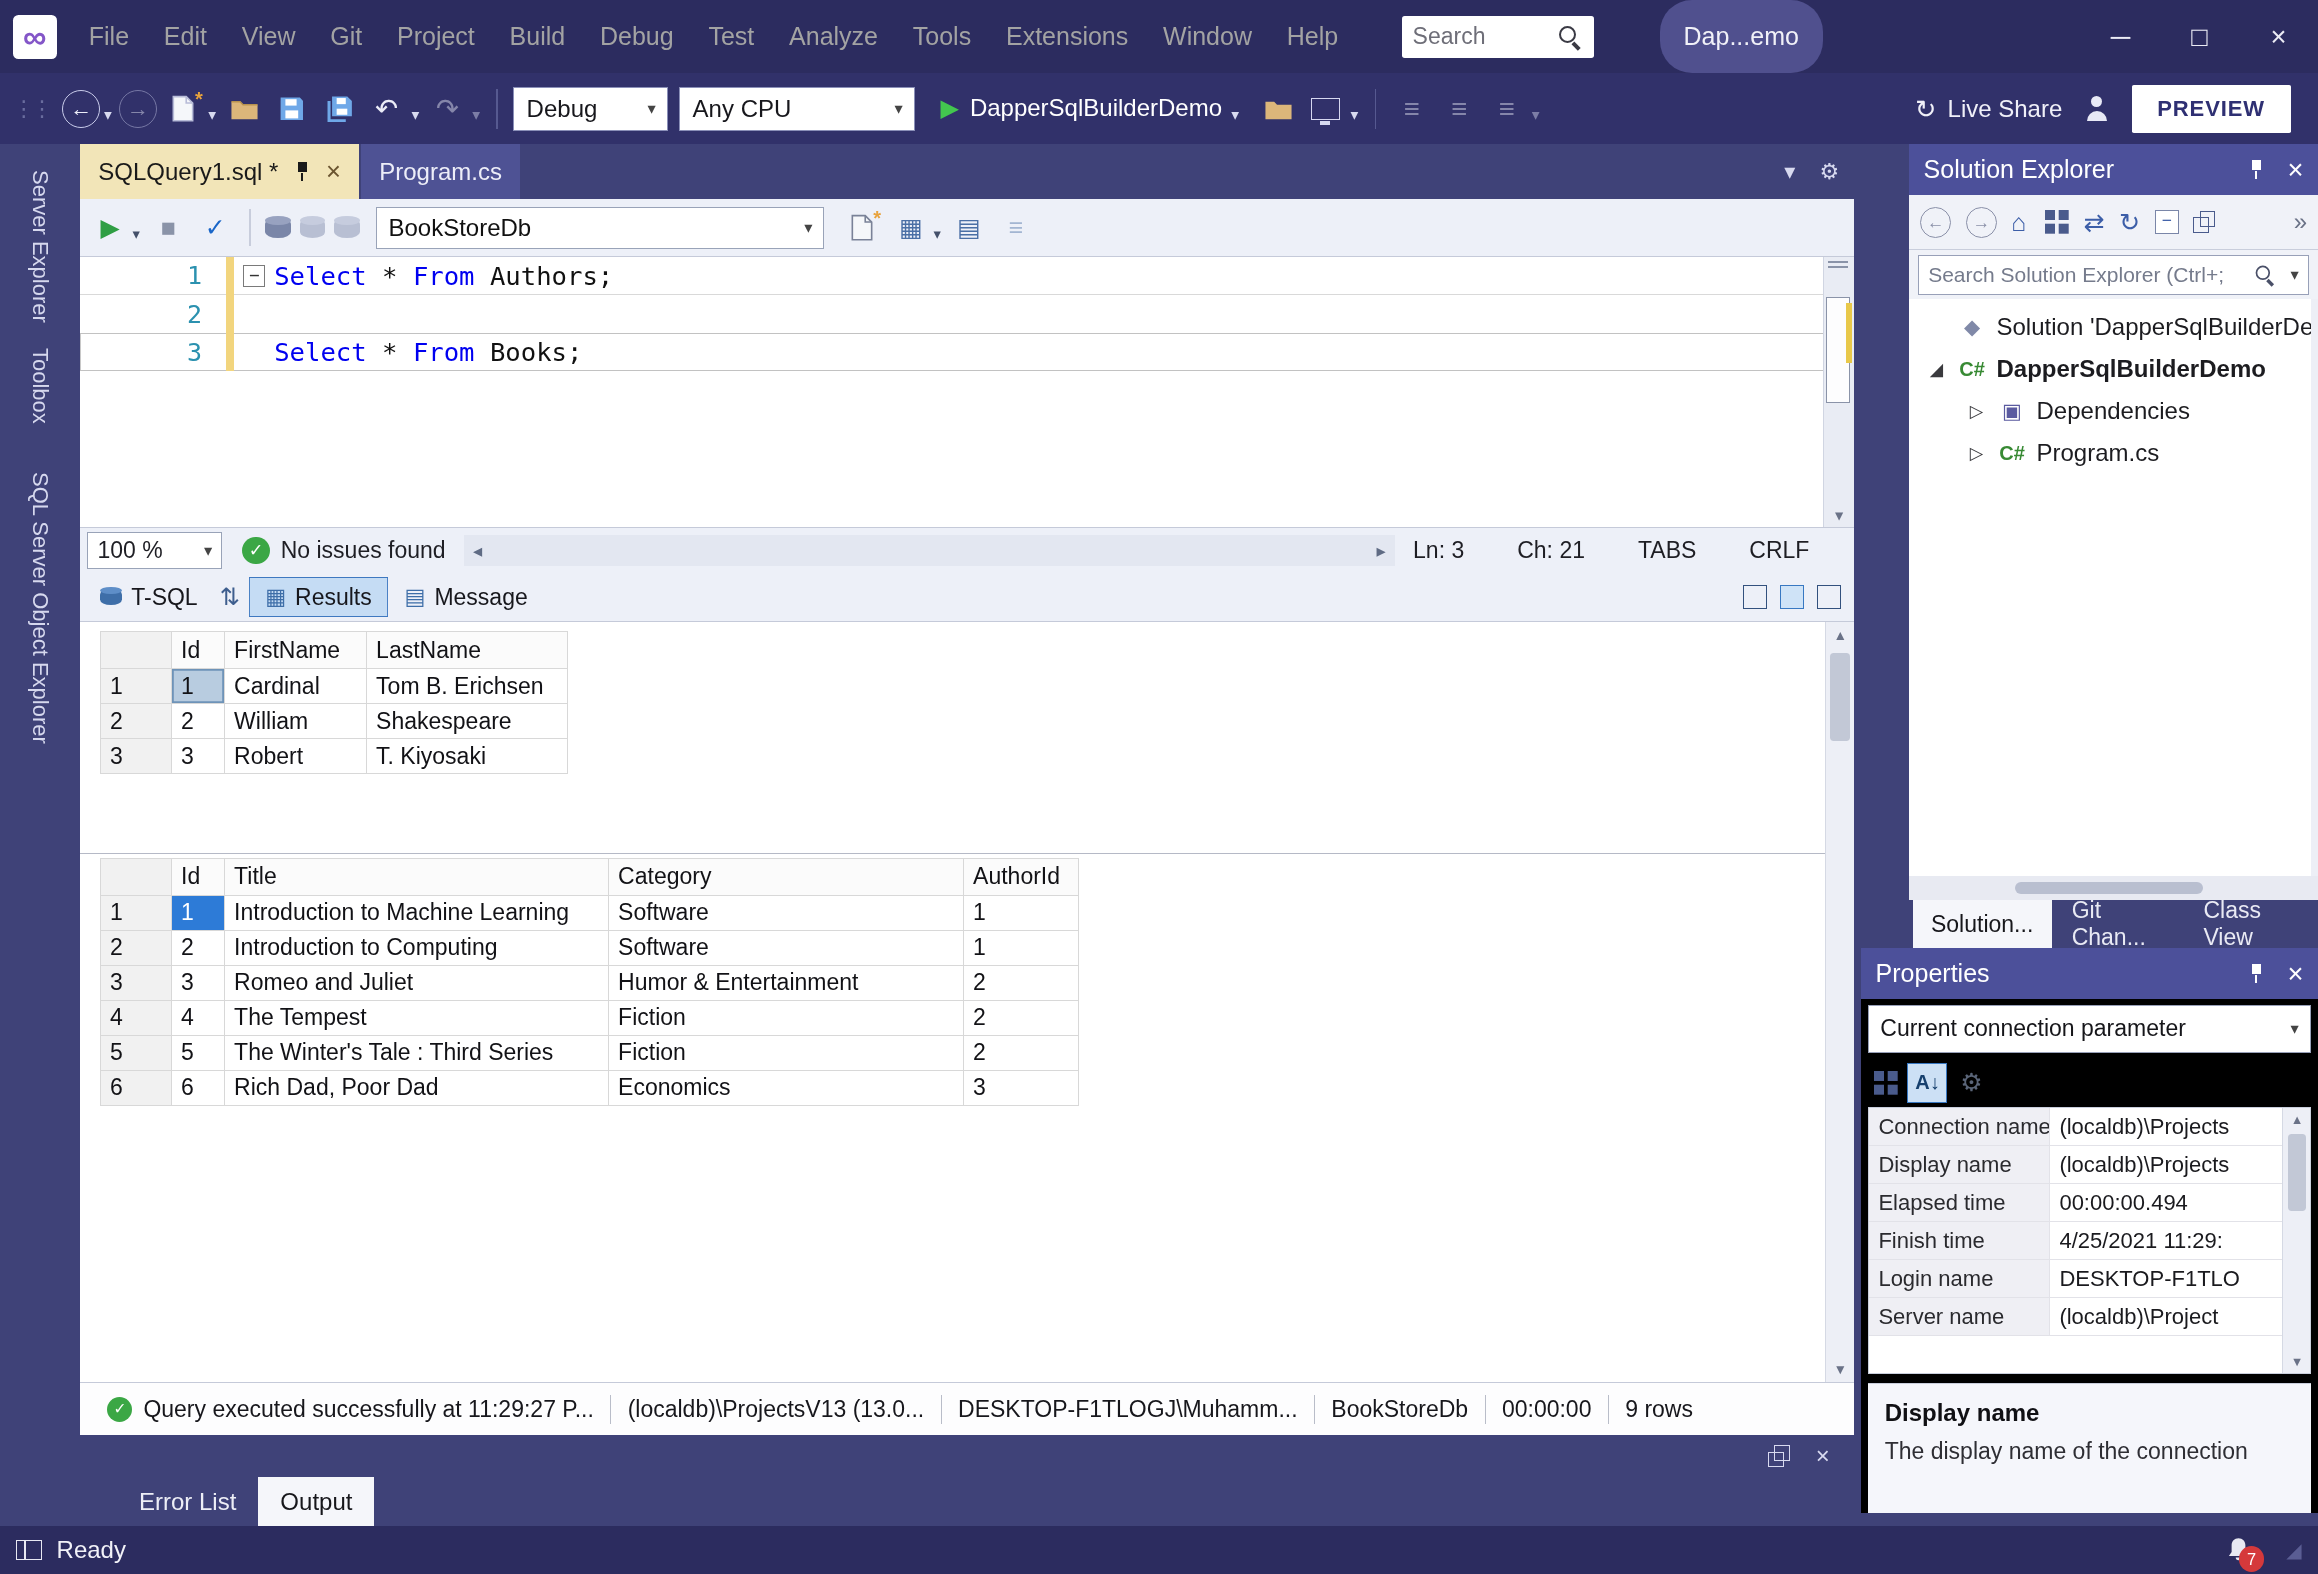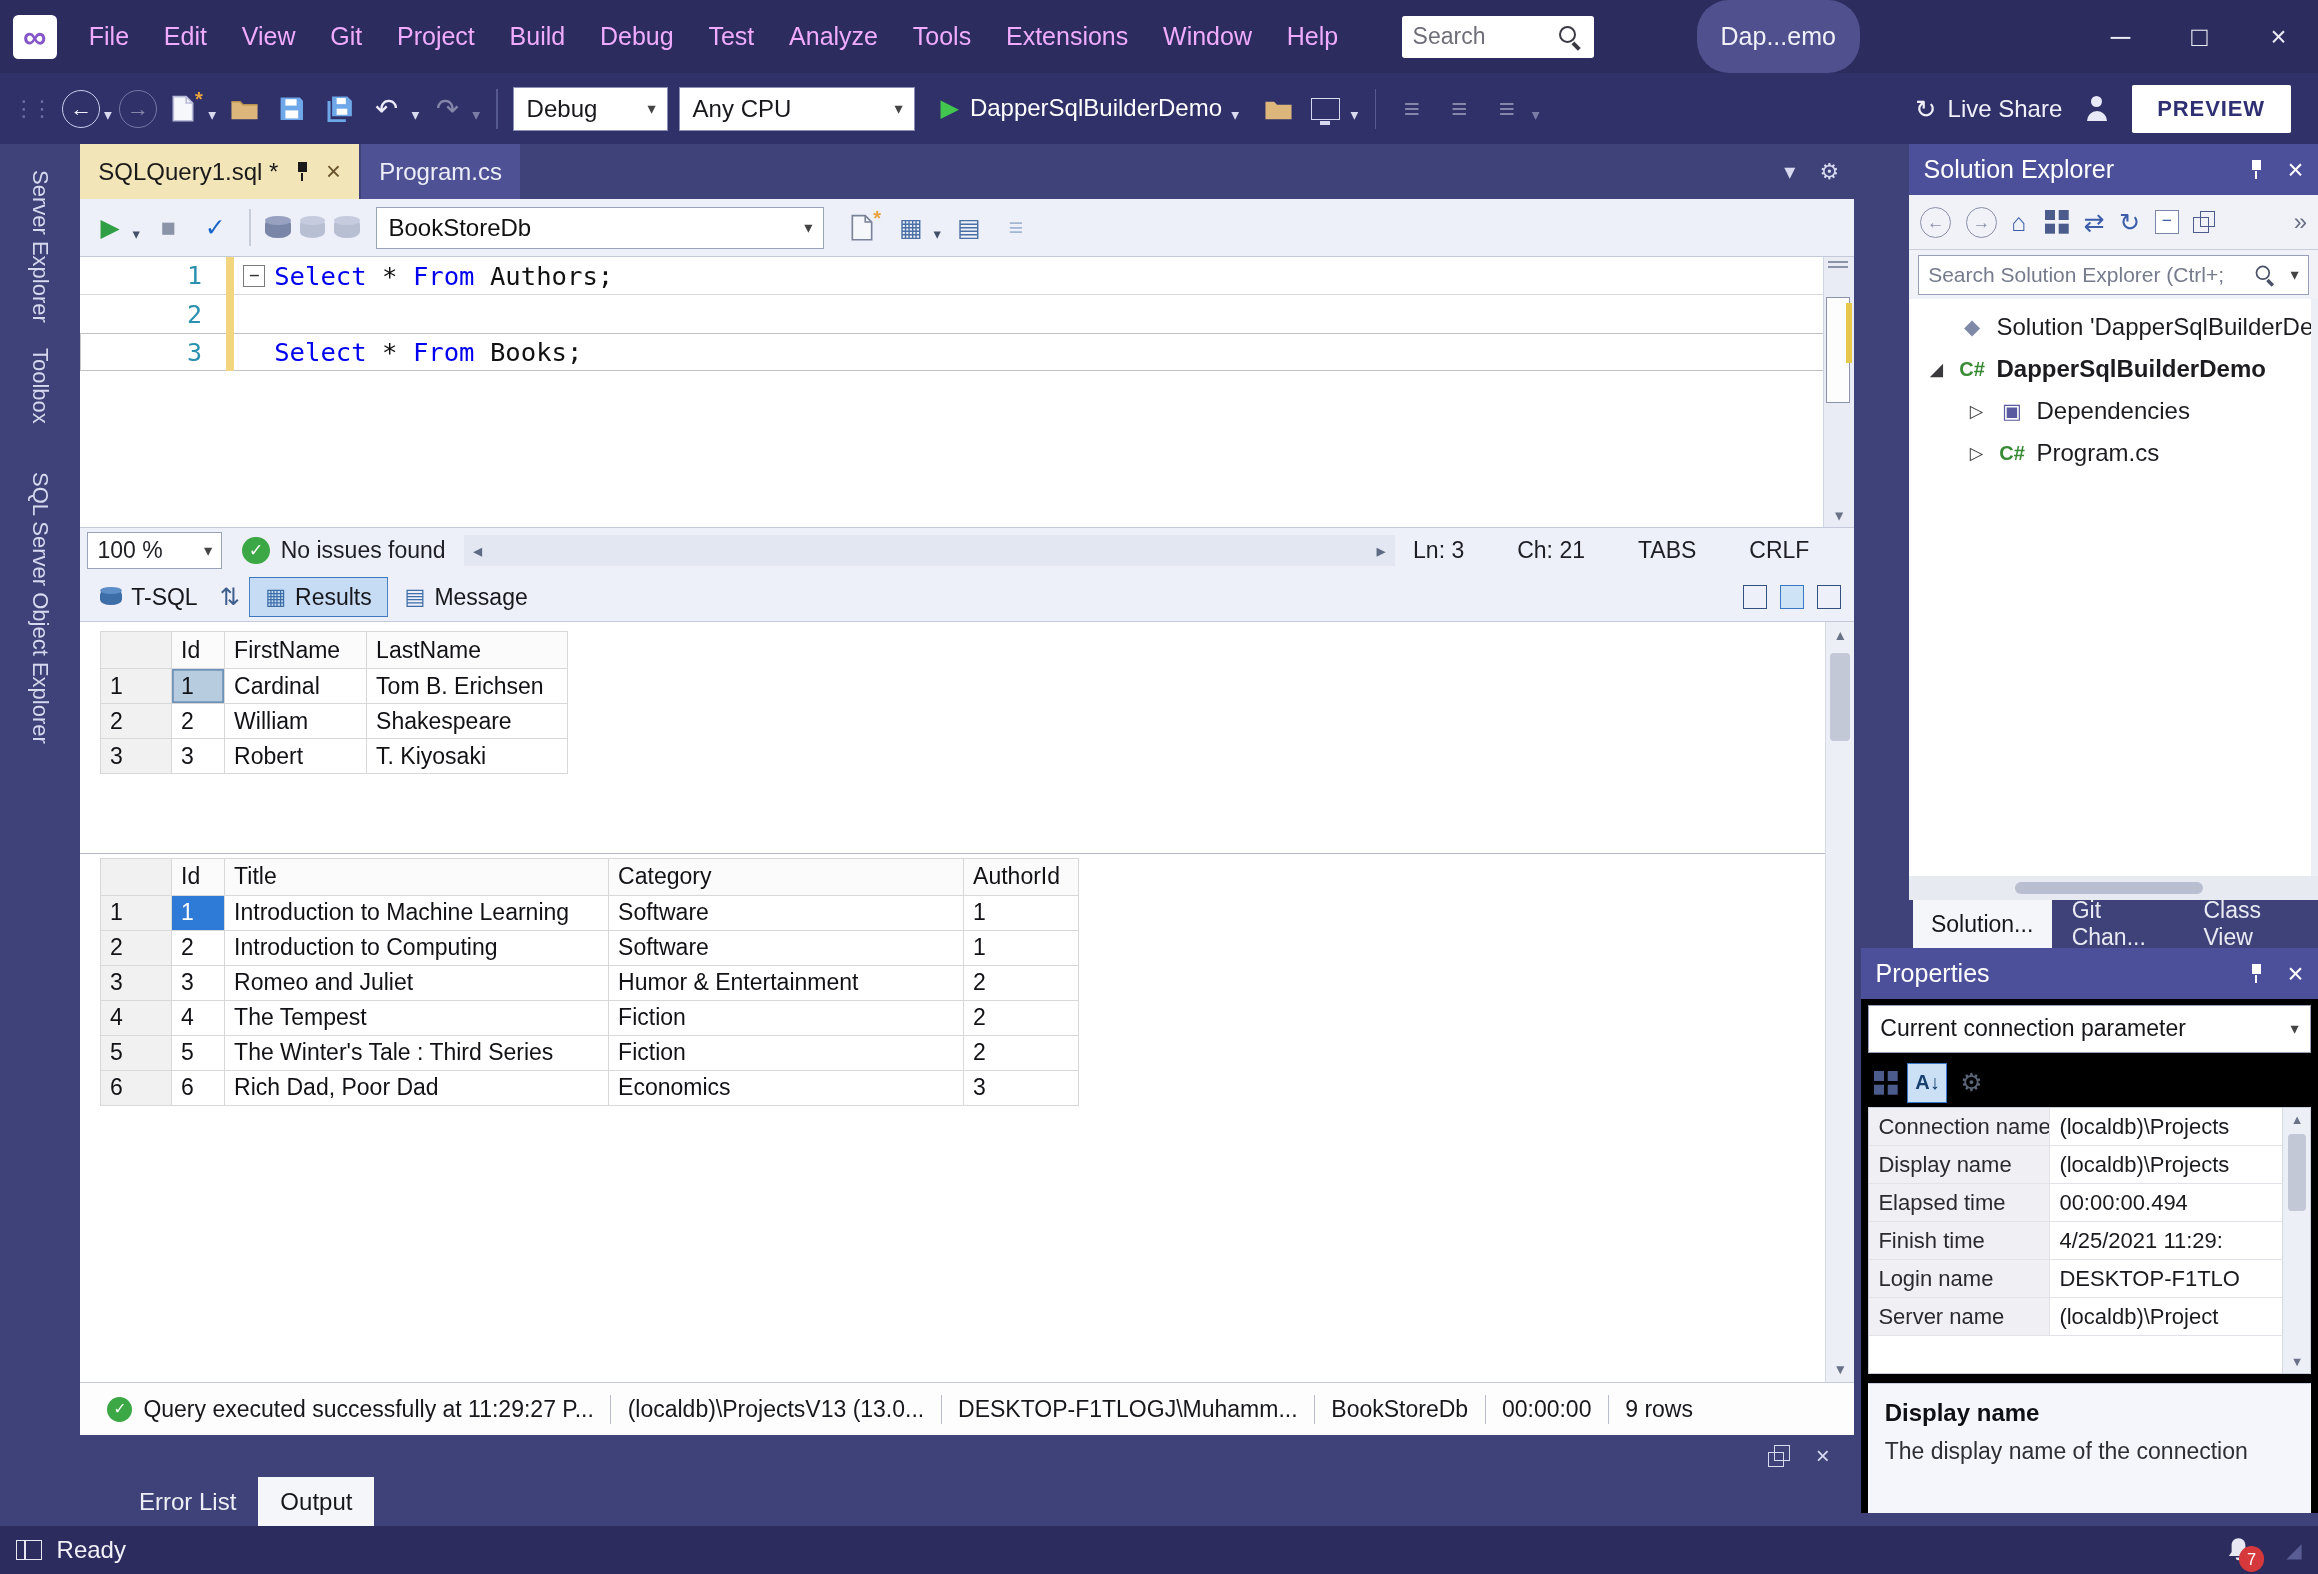--- a/index.html
+++ b/index.html
@@ -4,27 +4,27 @@
 <style>
   * { margin:0; padding:0; box-sizing:border-box; }
   html,body { width:2318px; height:1574px; }
   body { font-family:"Liberation Sans","DejaVu Sans",sans-serif; font-size:24px; overflow:hidden; background:#3F4278; }
   .app { width:2318px; height:1574px; display:flex; flex-direction:column; background:#3F4278; }
 
   
   .titlebar { height:73px; background:#2C2C5F; display:flex; align-items:center; padding-left:12.8px; color:#F1F1F8; flex:0 0 auto; }
   .vs-logo { width:44px; height:44px; background:#fff; border-radius:5.5px; color:#8456C8; font-size:33px; font-weight:bold; display:flex; align-items:center; justify-content:center; margin-right:14.6px; }
   .menu-bar { display:flex; height:100%; }
-  .menu-item { padding:0 17.4px; display:flex; align-items:center; font-size:25px; color:#f0abfc; cursor:default; }
+  .menu-item { padding:0 17.4px; display:flex; align-items:center; font-size:25px; color:#a3a3a3; cursor:default; }
   .search-box { margin-left:46px; width:192px; height:42px; background:#fff; border-radius:2.7px; display:flex; align-items:center; padding:0 11px; color:#6E6E78; }
   .search-box .ph { flex:1; font-size:23px; }
   .magnifier { position:relative; width:25.6px; height:25.6px; display:inline-block; color:#3A3A44; }
   .magnifier::before { content:""; position:absolute; left:1.8px; top:1.8px; width:13.7px; height:13.7px; border:2.7px solid currentColor; border-radius:50%; }
   .magnifier::after { content:""; position:absolute; left:16.4px; top:17.4px; width:9.1px; height:3.7px; background:currentColor; transform:rotate(45deg); transform-origin:left center; }
-  .title-chip { margin-left:103px; height:73px; padding:0 24px; background:#50508E; display:flex; align-items:center; font-size:25px;border-radius:32px; }
+  .title-chip { margin-left:66px; height:73px; padding:0 24px; background:#50508E; display:flex; align-items:center; font-size:25px;border-radius:32px; }
   .win-controls { margin-left:auto; display:flex; height:100%; }
   .win-controls span { width:79px; height:100%; display:flex; align-items:center; justify-content:center; font-size:27.4px; color:#ECECF5; }
 
   
   .toolbar { height:71px; background:#31316A; display:flex; align-items:center; padding:0 12.8px; gap:5.5px; color:#E6E7F4; flex:0 0 auto; }
   .drag-dots { color:#6A6D9E; font-size:22px; letter-spacing:-3.7px; margin-right:7.3px; }
   .circle-btn { width:38px; height:38px; border:1.8px solid #C9CCEA; border-radius:50%; display:flex; align-items:center; justify-content:center; font-size:22px; color:#ECEDF8; flex:0 0 auto; }
   .dim { opacity:.45; }
   .tb-icon { width:42px; height:42px; display:flex; align-items:center; justify-content:center; position:relative; }
   .tb-icon.glyph { font-size:27.4px; color:#ECEDF8; }

